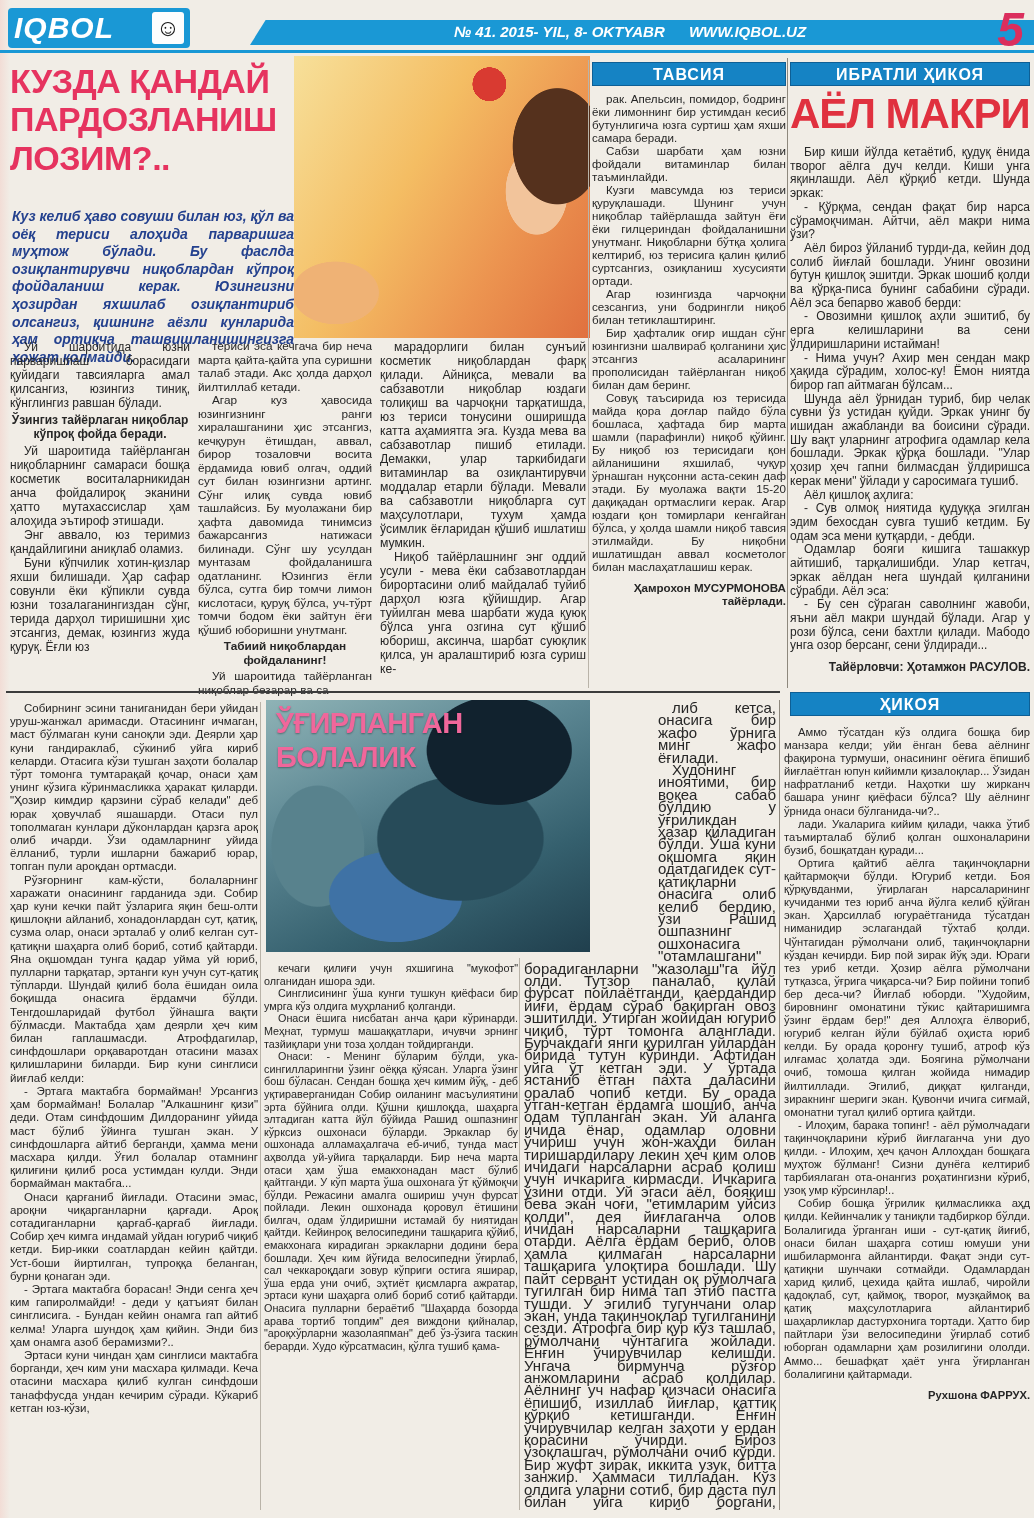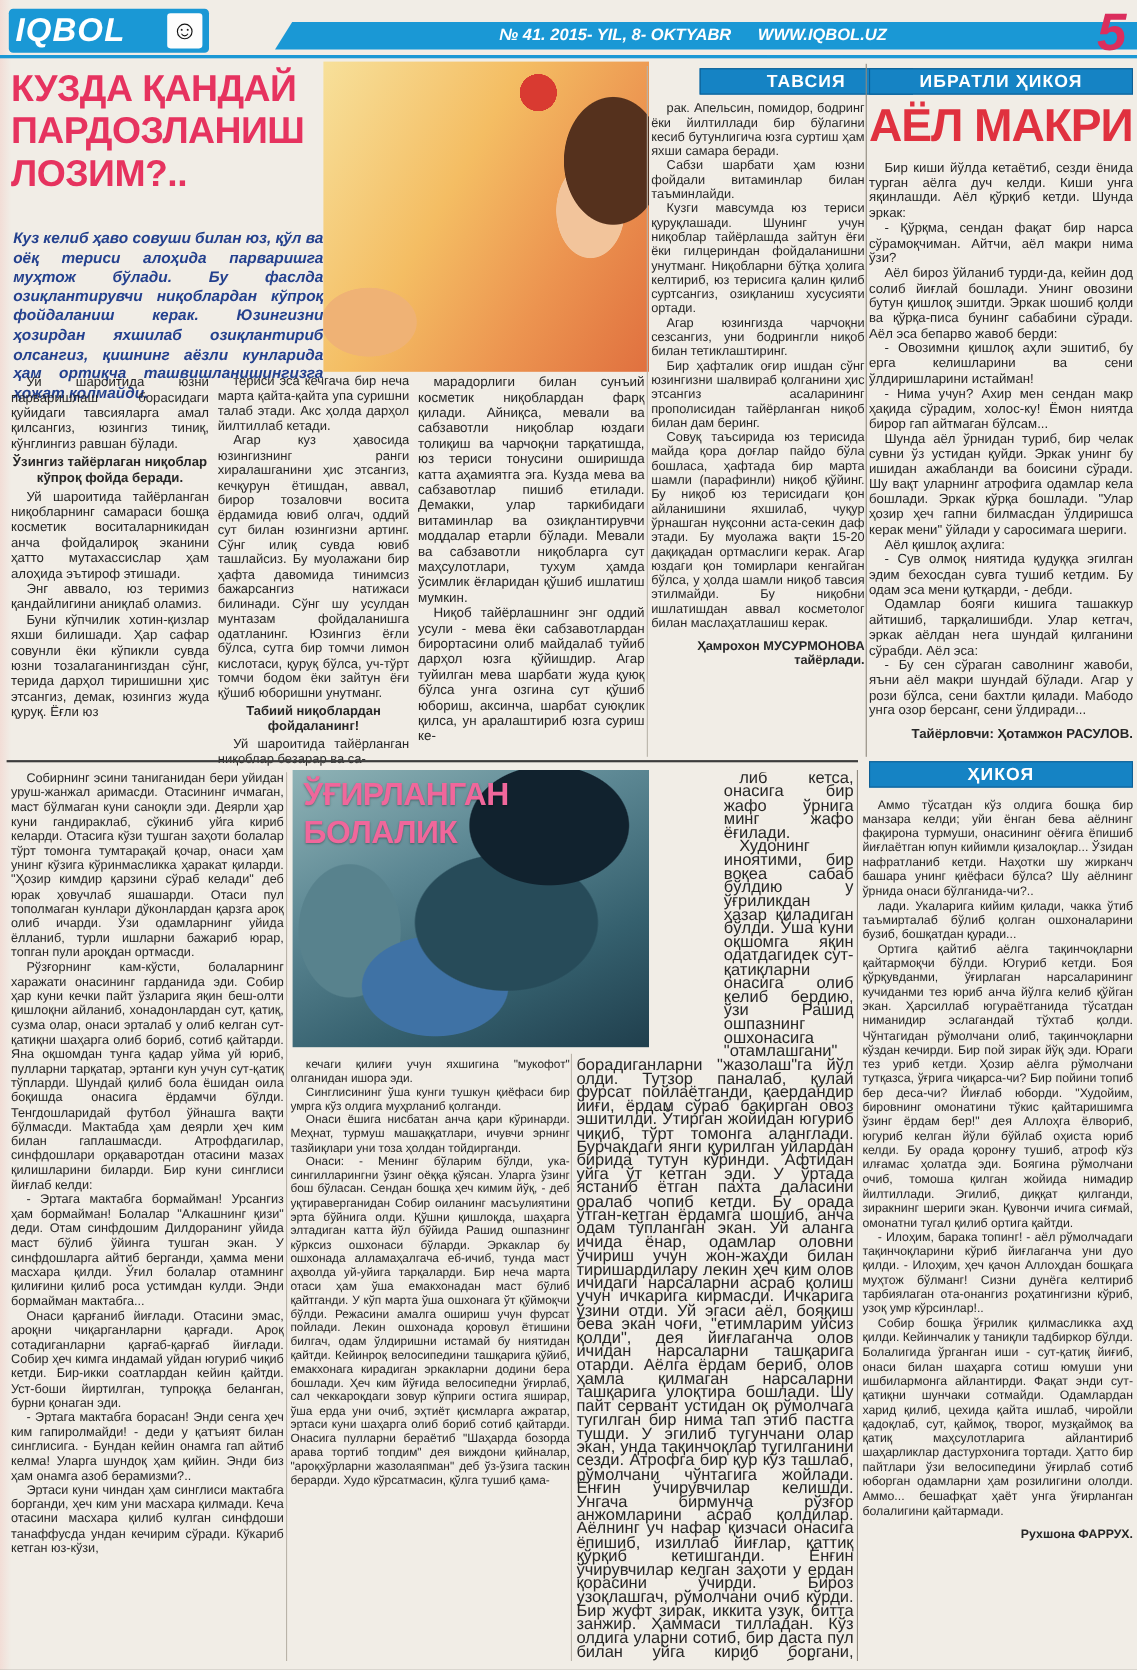--- a/index.html
+++ b/index.html
@@ -104,40 +104,40 @@
       <p class="p">териси эса кечгача бир неча марта қайта-қайта упа суришни талаб этади. Акс ҳолда дарҳол йилтиллаб кетади.</p>
       <p class="p">Агар куз ҳавосида юзингизнинг ранги хиралашганини ҳис этсангиз, кечқурун ётишдан, аввал, бирор тозаловчи восита ёрдамида ювиб олгач, оддий сут билан юзингизни артинг. Сўнг илиқ сувда ювиб ташлайсиз. Бу муолажани бир ҳафта давомида тинимсиз бажарсангиз натижаси билинади. Сўнг шу усулдан мунтазам фойдаланишга одатланинг. Юзингиз ёғли бўлса, сутга бир томчи лимон кислотаси, қуруқ бўлса, уч-тўрт томчи бодом ёки зайтун ёғи қўшиб юборишни унутманг.</p>
       <p class="subhead">Табиий ниқоблардан фойдаланинг!</p>
       <p class="p">Уй шароитида тайёрланган ниқоблар безарар ва са-</p>
     </div>
   <div class="col c-mk3">
       <p class="p">марадорлиги билан сунъий косметик ниқоблардан фарқ қилади. Айниқса, мевали ва сабзавотли ниқоблар юздаги толиқиш ва чарчоқни тарқатишда, юз териси тонусини оширишда катта аҳамиятга эга. Кузда мева ва сабзавотлар пишиб етилади. Демакки, улар таркибидаги витаминлар ва озиқлантирувчи моддалар етарли бўлади. Мевали ва сабзавотли ниқобларга сут маҳсулотлари, тухум ҳамда ўсимлик ёғларидан қўшиб ишлатиш мумкин.</p>
       <p class="p">Ниқоб тайёрлашнинг энг оддий усули - мева ёки сабзавотлардан бирортасини олиб майдалаб туйиб дарҳол юзга қўйишдир. Агар туйилган мева шарбати жуда қуюқ бўлса унга озгина сут қўшиб юбориш, аксинча, шарбат суюқлик қилса, ун аралаштириб юзга суриш ке-</p>
     </div>
 
-  <div class="rubric" style="left:592px;top:62px;width:194px;margin-left:44px;">ТАВСИЯ</div>
+  <div class="rubric" style="left:592px;top:62px;width:194px;">ТАВСИЯ</div>
   <div class="col c-tav">
-      <p class="p">рак. Апельсин, помидор, бодринг ёки йилтиллади бир бўлагини кесиб бутунлигича юзга суртиш ҳам яхши самара беради.</p>
+      <p class="p">рак. Апельсин, помидор, бодринг ёки лимоннинг бир устимдан кесиб бутунлигича юзга суртиш ҳам яхши самара беради.</p>
       <p class="p">Сабзи шарбати ҳам юзни фойдали витаминлар билан таъминлайди.</p>
       <p class="p">Кузги мавсумда юз териси қуруқлашади. Шунинг учун ниқоблар тайёрлашда зайтун ёғи ёки гилцериндан фойдаланишни унутманг. Ниқобларни бўтқа ҳолига келтириб, юз терисига қалин қилиб суртсангиз, озиқланиш хусусияти ортади.</p>
       <p class="p">Агар юзингизда чарчоқни сезсангиз, уни бодрингли ниқоб билан тетиклаштиринг.</p>
       <p class="p">Бир ҳафталик оғир ишдан сўнг юзингизни шалвираб қолганини ҳис этсангиз асаларининг прополисидан тайёрланган ниқоб билан дам беринг.</p>
       <p class="p">Совуқ таъсирида юз терисида майда қора доғлар пайдо бўла бошласа, ҳафтада бир марта шамли (парафинли) ниқоб қўйинг. Бу ниқоб юз терисидаги қон айланишини яхшилаб, чуқур ўрнашган нуқсонни аста-секин даф этади. Бу муолажа вақти 15-20 дақиқадан ортмаслиги керак. Агар юздаги қон томирлари кенгайган бўлса, у ҳолда шамли ниқоб тавсия этилмайди. Бу ниқобни ишлатишдан аввал косметолог билан маслаҳатлашиш керак.</p>
       <p class="byline">Ҳамрохон МУСУРМОНОВА тайёрлади.</p>
     </div>
 
   <div class="rubric" style="left:790px;top:62px;width:240px;">ИБРАТЛИ ҲИКОЯ</div>
   <div class="red-headline">АЁЛ МАКРИ</div>
   <div class="col c-ayol">
-      <p class="p">Бир киши йўлда кетаётиб, сезди ёнида турган аёлга дуч келди. Киши унга яқинлашди. Аёл қўрқиб кетди. Шунда эркак:</p>
+      <p class="p">Бир киши йўлда кетаётиб, қудуқ ёнида творог аёлга дуч келди. Киши унга яқинлашди. Аёл қўрқиб кетди. Шунда эркак:</p>
       <p class="p">- Қўрқма, сендан фақат бир нарса сўрамоқчиман. Айтчи, аёл макри нима ўзи?</p>
       <p class="p">Аёл бироз ўйланиб турди-да, кейин дод солиб йиғлай бошлади. Унинг овозини бутун қишлоқ эшитди. Эркак шошиб қолди ва қўрқа-писа бунинг сабабини сўради. Аёл эса бепарво жавоб берди:</p>
       <p class="p">- Овозимни қишлоқ аҳли эшитиб, бу ерга келишларини ва сени ўлдиришларини истайман!</p>
       <p class="p">- Нима учун? Ахир мен сендан макр ҳақида сўрадим, холос-ку! Ёмон ниятда бирор гап айтмаган бўлсам...</p>
-      <p class="p">Шунда аёл ўрнидан туриб, бир челак сувни ўз устидан қуйди. Эркак унинг бу ишидан ажабланди ва боисини сўради. Шу вақт уларнинг атрофига одамлар кела бошлади. Эркак қўрқа бошлади. "Улар ҳозир ҳеч гапни билмасдан ўлдиришса керак мени" ўйлади у саросимага шериги.</p>
+      <p class="p">Шунда аёл ўрнидан туриб, бир челак сувни ўз устидан қуйди. Эркак унинг бу ишидан ажабланди ва боисини сўради. Шу вақт уларнинг атрофига одамлар кела бошлади. Эркак қўрқа бошлади. "Улар ҳозир ҳеч гапни билмасдан ўлдиришса керак мени" ўйлади у саросимага тушиб.</p>
       <p class="p">Аёл қишлоқ аҳлига:</p>
       <p class="p">- Сув олмоқ ниятида қудуққа эгилган эдим бехосдан сувга тушиб кетдим. Бу одам эса мени қутқарди, - дебди.</p>
       <p class="p">Одамлар бояги кишига ташаккур айтишиб, тарқалишибди. Улар кетгач, эркак аёлдан нега шундай қилганини сўрабди. Аёл эса:</p>
       <p class="p">- Бу сен сўраган саволнинг жавоби, яъни аёл макри шундай бўлади. Агар у рози бўлса, сени бахтли қилади. Мабодо унга озор берсанг, сени ўлдиради...</p>
       <p class="byline">Тайёрловчи: Ҳотамжон РАСУЛОВ.</p>
     </div>
 
   <div class="h-rule"></div>
   <div class="v-rule vr1"></div>
   <div class="v-rule vr2"></div>

